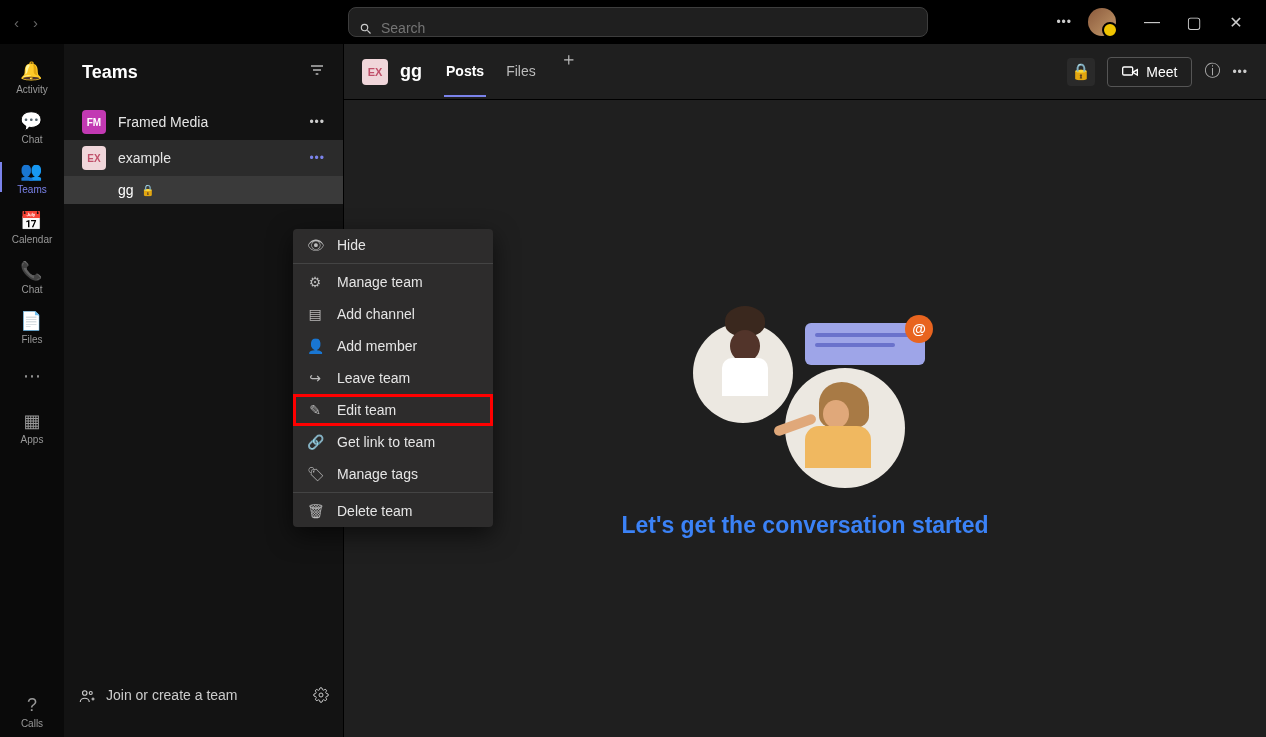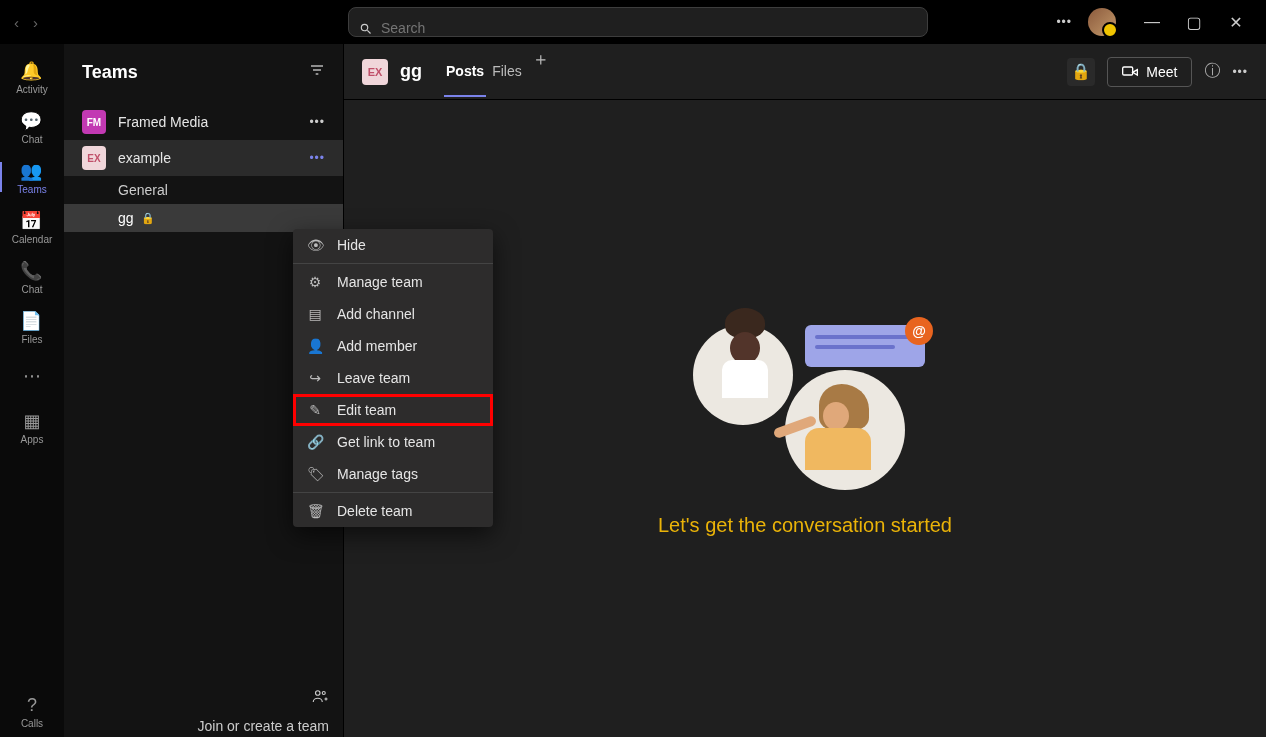--- a/index.html
+++ b/index.html
@@ -39,38 +39,38 @@
 .team-avatar { width: 24px; height: 24px; border-radius: 4px; display: flex; align-items: center; justify-content: center; font-size: 10px; font-weight: 600; }
 .t-fm { background: #c239b3; color: #fff; }
 .t-ex { background: #f0d6da; color: #c0506a; }
 .team-name { font-size: 14px; color: #e5e5e5; }
 .team-more { margin-left: auto; color: #ccc; letter-spacing: 1px; font-size: 12px; }
 .team-more.active { color: #7b83eb; }
 .channel-row { display: flex; align-items: center; padding: 6px 18px 6px 54px; gap: 8px; cursor: pointer; color: #ccc; font-size: 14px; }
 .channel-row.sel { background: #3a3a3a; color: #fff; }
 .channel-row.sel::after { content: ''; position: absolute; display: none; }
 .lock-mini { font-size: 11px; color: #aaa; }
-.panel-footer { height: 50px; display: flex; align-items: flex-end; padding: 0 14px; gap: 10px; color: #ccc; font-size: 14px; flex-direction: column; }
+.panel-footer { height: 50px; display: flex; align-items: flex-start; padding: 0 14px; gap: 10px; color: #ccc; font-size: 14px; }
 .panel-footer .gear { margin-left: auto; cursor: pointer; }
 
 .content { flex: 1; background: #1f1f1f; display: flex; flex-direction: column; position: relative; }
 .chan-header { height: 56px; display: flex; align-items: center; padding: 0 18px; gap: 12px; border-bottom: 1px solid #000; }
 .chan-avatar { width: 26px; height: 26px; border-radius: 4px; background: #f0d6da; color: #c0506a; display: flex; align-items: center; justify-content: center; font-size: 11px; font-weight: 600; }
 .chan-name { font-size: 18px; font-weight: 700; }
-.tabs { display: flex; gap: 4px; margin-left: 10px; }
+.tabs { display: flex; gap: 18px; margin-left: 10px; }
 .tab { font-size: 14px; color: #bbb; padding: 16px 2px; cursor: pointer; border-bottom: 2px solid transparent; }
 .tab.active { color: #fff; font-weight: 600; border-bottom-color: #7b83eb; }
 .plus { color: #bbb; font-size: 18px; cursor: pointer; margin-left: 4px; }
 .chan-right { margin-left: auto; display: flex; align-items: center; gap: 12px; }
 .pad-icon { width: 28px; height: 28px; background: #2a2a2a; border-radius: 4px; display: flex; align-items: center; justify-content: center; color: #aaa; }
 .meet-btn { border: 1px solid #555; border-radius: 4px; padding: 6px 14px; display: flex; align-items: center; gap: 8px; cursor: pointer; font-size: 14px; }
 .info-icon { color: #aaa; font-size: 16px; }
 
 .content-body { flex: 1; display: flex; flex-direction: column; align-items: center; justify-content: center; gap: 14px; }
-.empty-title { font-size: 20px; font-weight: 400; color: #eab308; }
+.empty-title { font-size: 23px; font-weight: 700; color: #3b82f6; }
 .empty-sub { font-size: 12px; color: #bbb; }
 .illus { width: 240px; height: 200px; position: relative; }
 .bubble1 { position: absolute; left: 8px; top: 25px; width: 100px; height: 100px; background: #ece8e1; border-radius: 50%; }
 .bubble2 { position: absolute; right: 20px; top: 70px; width: 120px; height: 120px; background: #ece8e1; border-radius: 50%; overflow: hidden; }
 .h1 { position: absolute; left: 32px; top: 18px; width: 58px; height: 72px; }
 .h1 .hair { width: 40px; height: 30px; background: #3a281e; border-radius: 50% 50% 40% 40%; position: absolute; left: 8px; top: -10px; }
 .h1 .face { width: 30px; height: 32px; background: #52342a; border-radius: 50%; position: absolute; left: 13px; top: 14px; }
 .h1 .body { width: 46px; height: 38px; background: #fff; border-radius: 10px 10px 0 0; position: absolute; left: 5px; top: 42px; }
 .h2 { position: absolute; right: 30px; top: 78px; width: 90px; height: 90px; }
 .h2 .hair2 { width: 50px; height: 46px; background: #a87a45; border-radius: 50% 60% 30% 30%; position: absolute; left: 14px; top: 6px; }
@@ -171,23 +171,20 @@
     <div class="teams-list">
       <div class="team-row">
         <div class="team-avatar t-fm">FM</div>
         <span class="team-name">Framed Media</span>
         <span class="team-more">•••</span>
       </div>
       <div class="team-row sel">
         <div class="team-avatar t-ex">EX</div>
         <span class="team-name">example</span>
         <span class="team-more active">•••</span>
-      </div>
-      <div class="channel-row">
-        <span>General</span>
       </div>
       <div class="channel-row sel">
         <span>gg</span>
         <span class="lock-mini">🔒</span>
       </div>
     </div>
     <div class="panel-footer">
       <span>
         <svg width="18" height="18" viewBox="0 0 24 24" fill="none" stroke="#ccc" stroke-width="1.5">
             <circle cx="9" cy="8" r="3"></circle>

